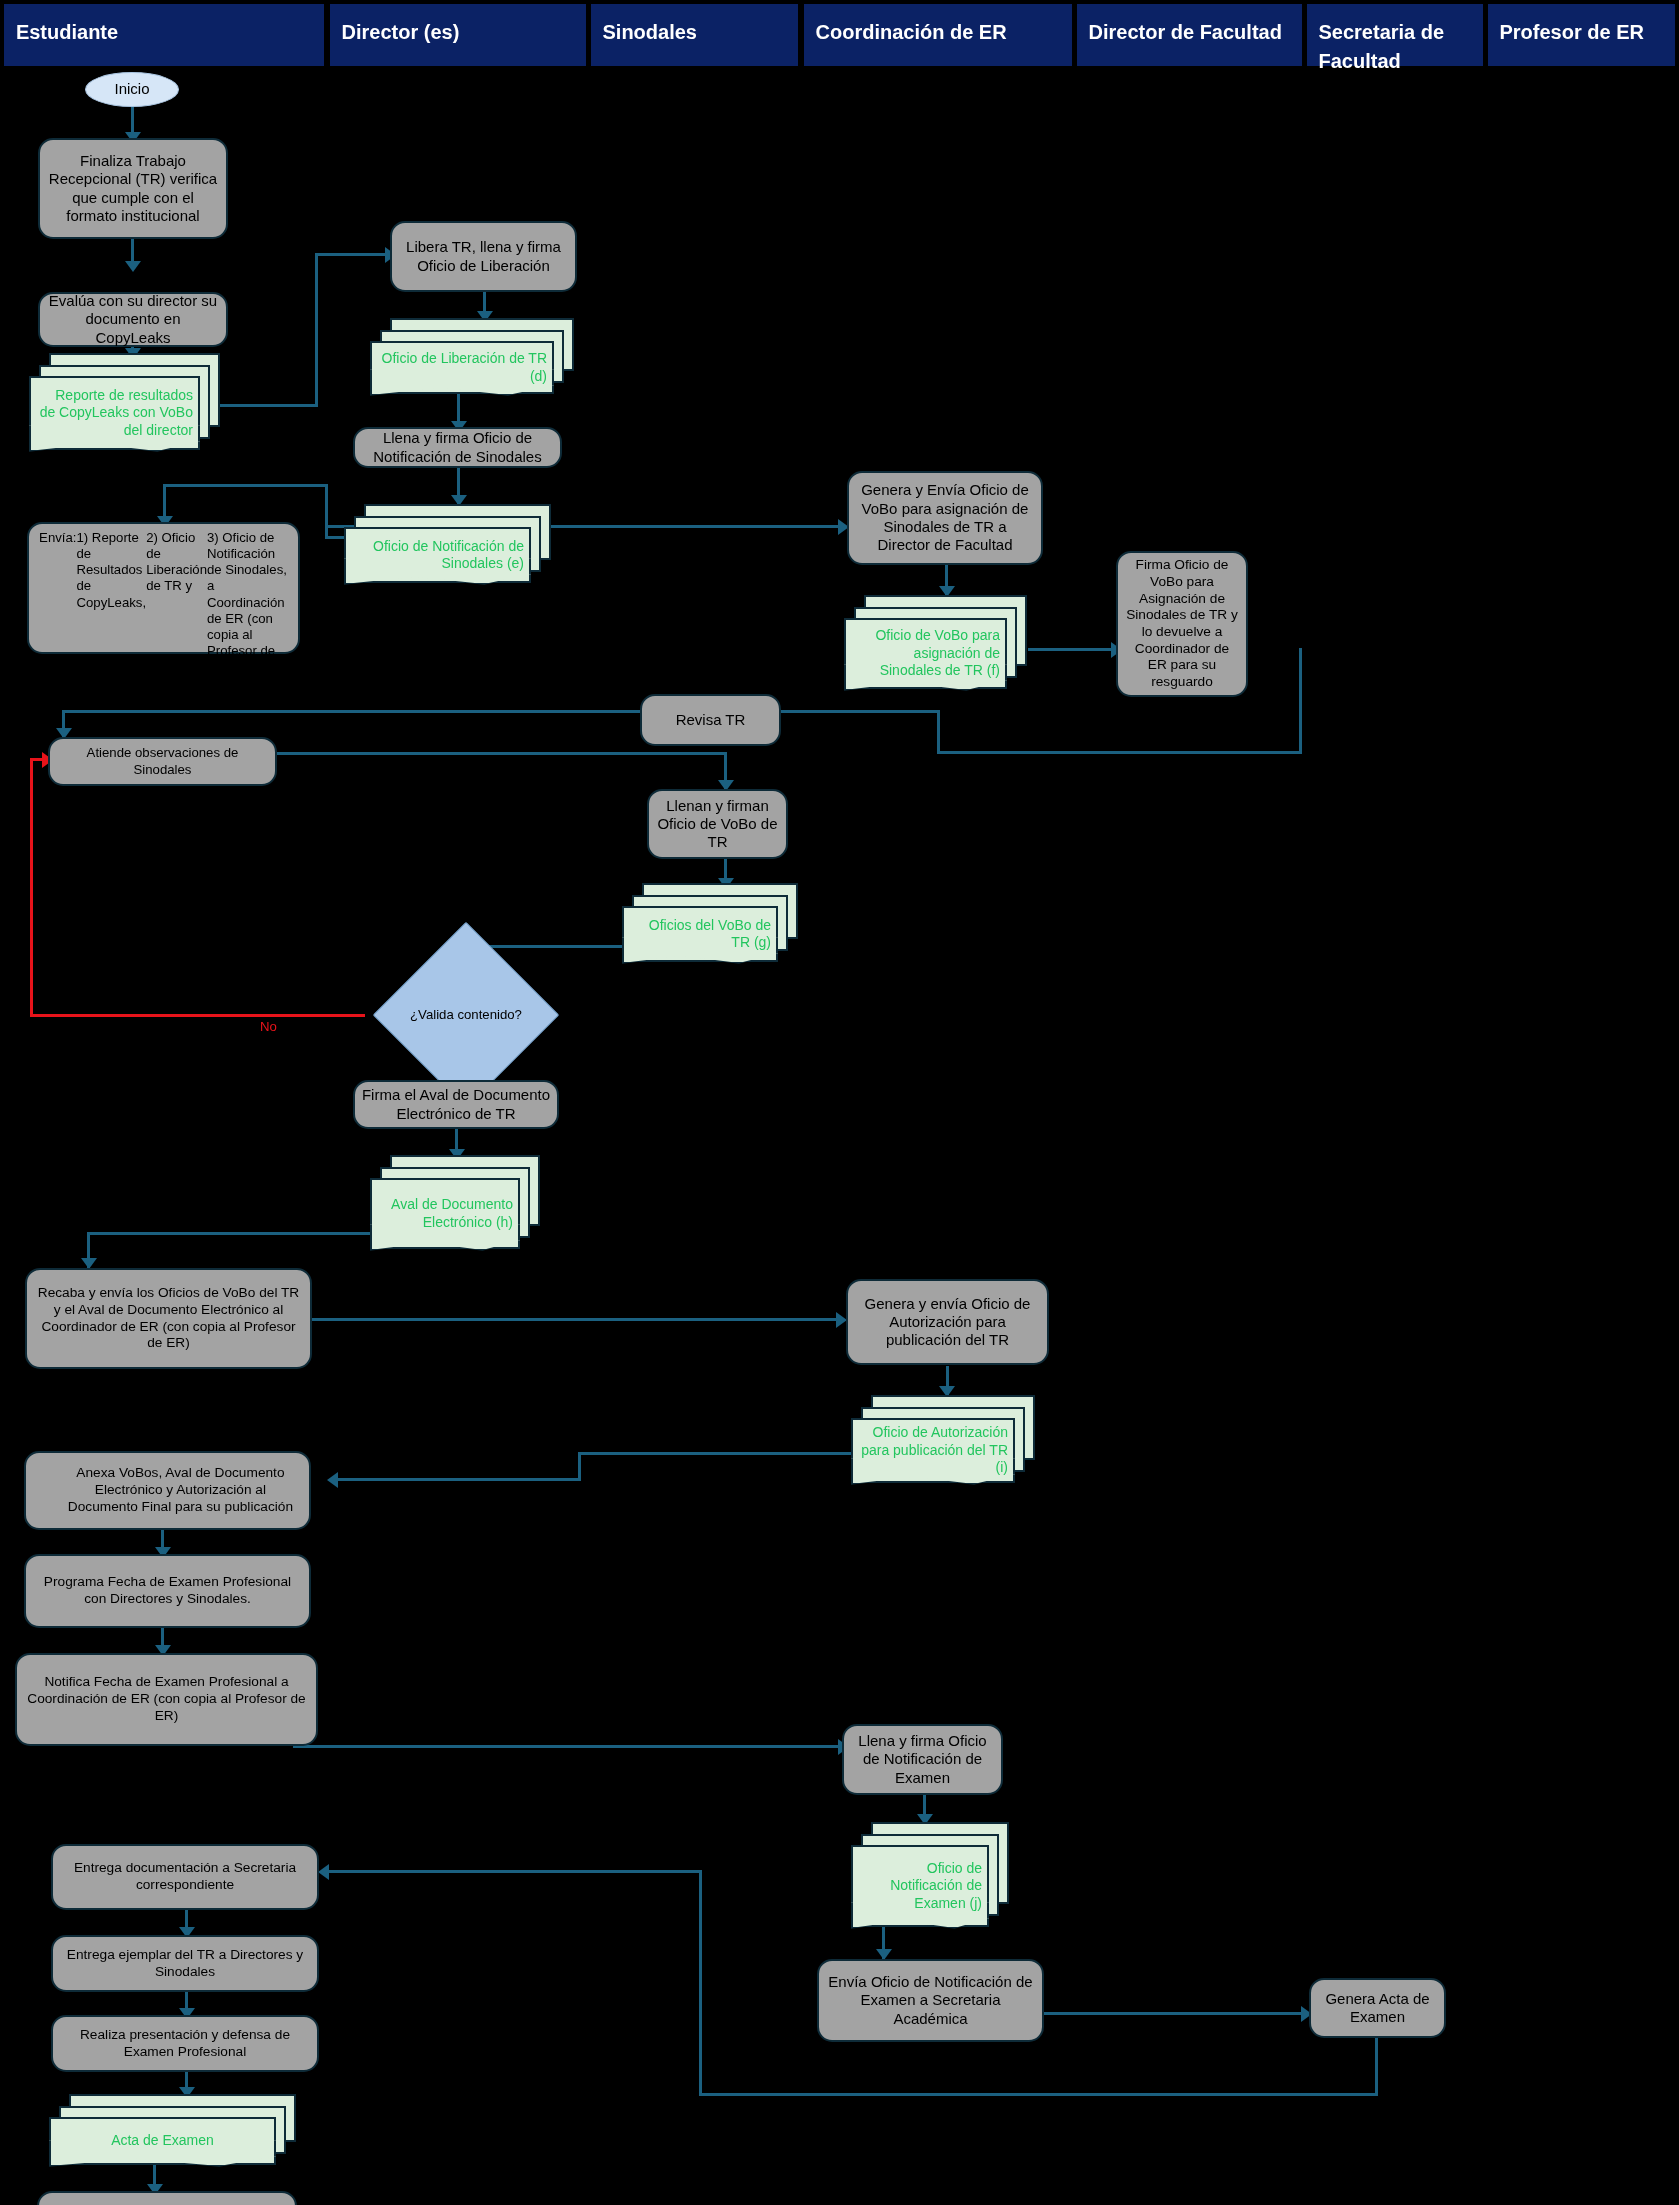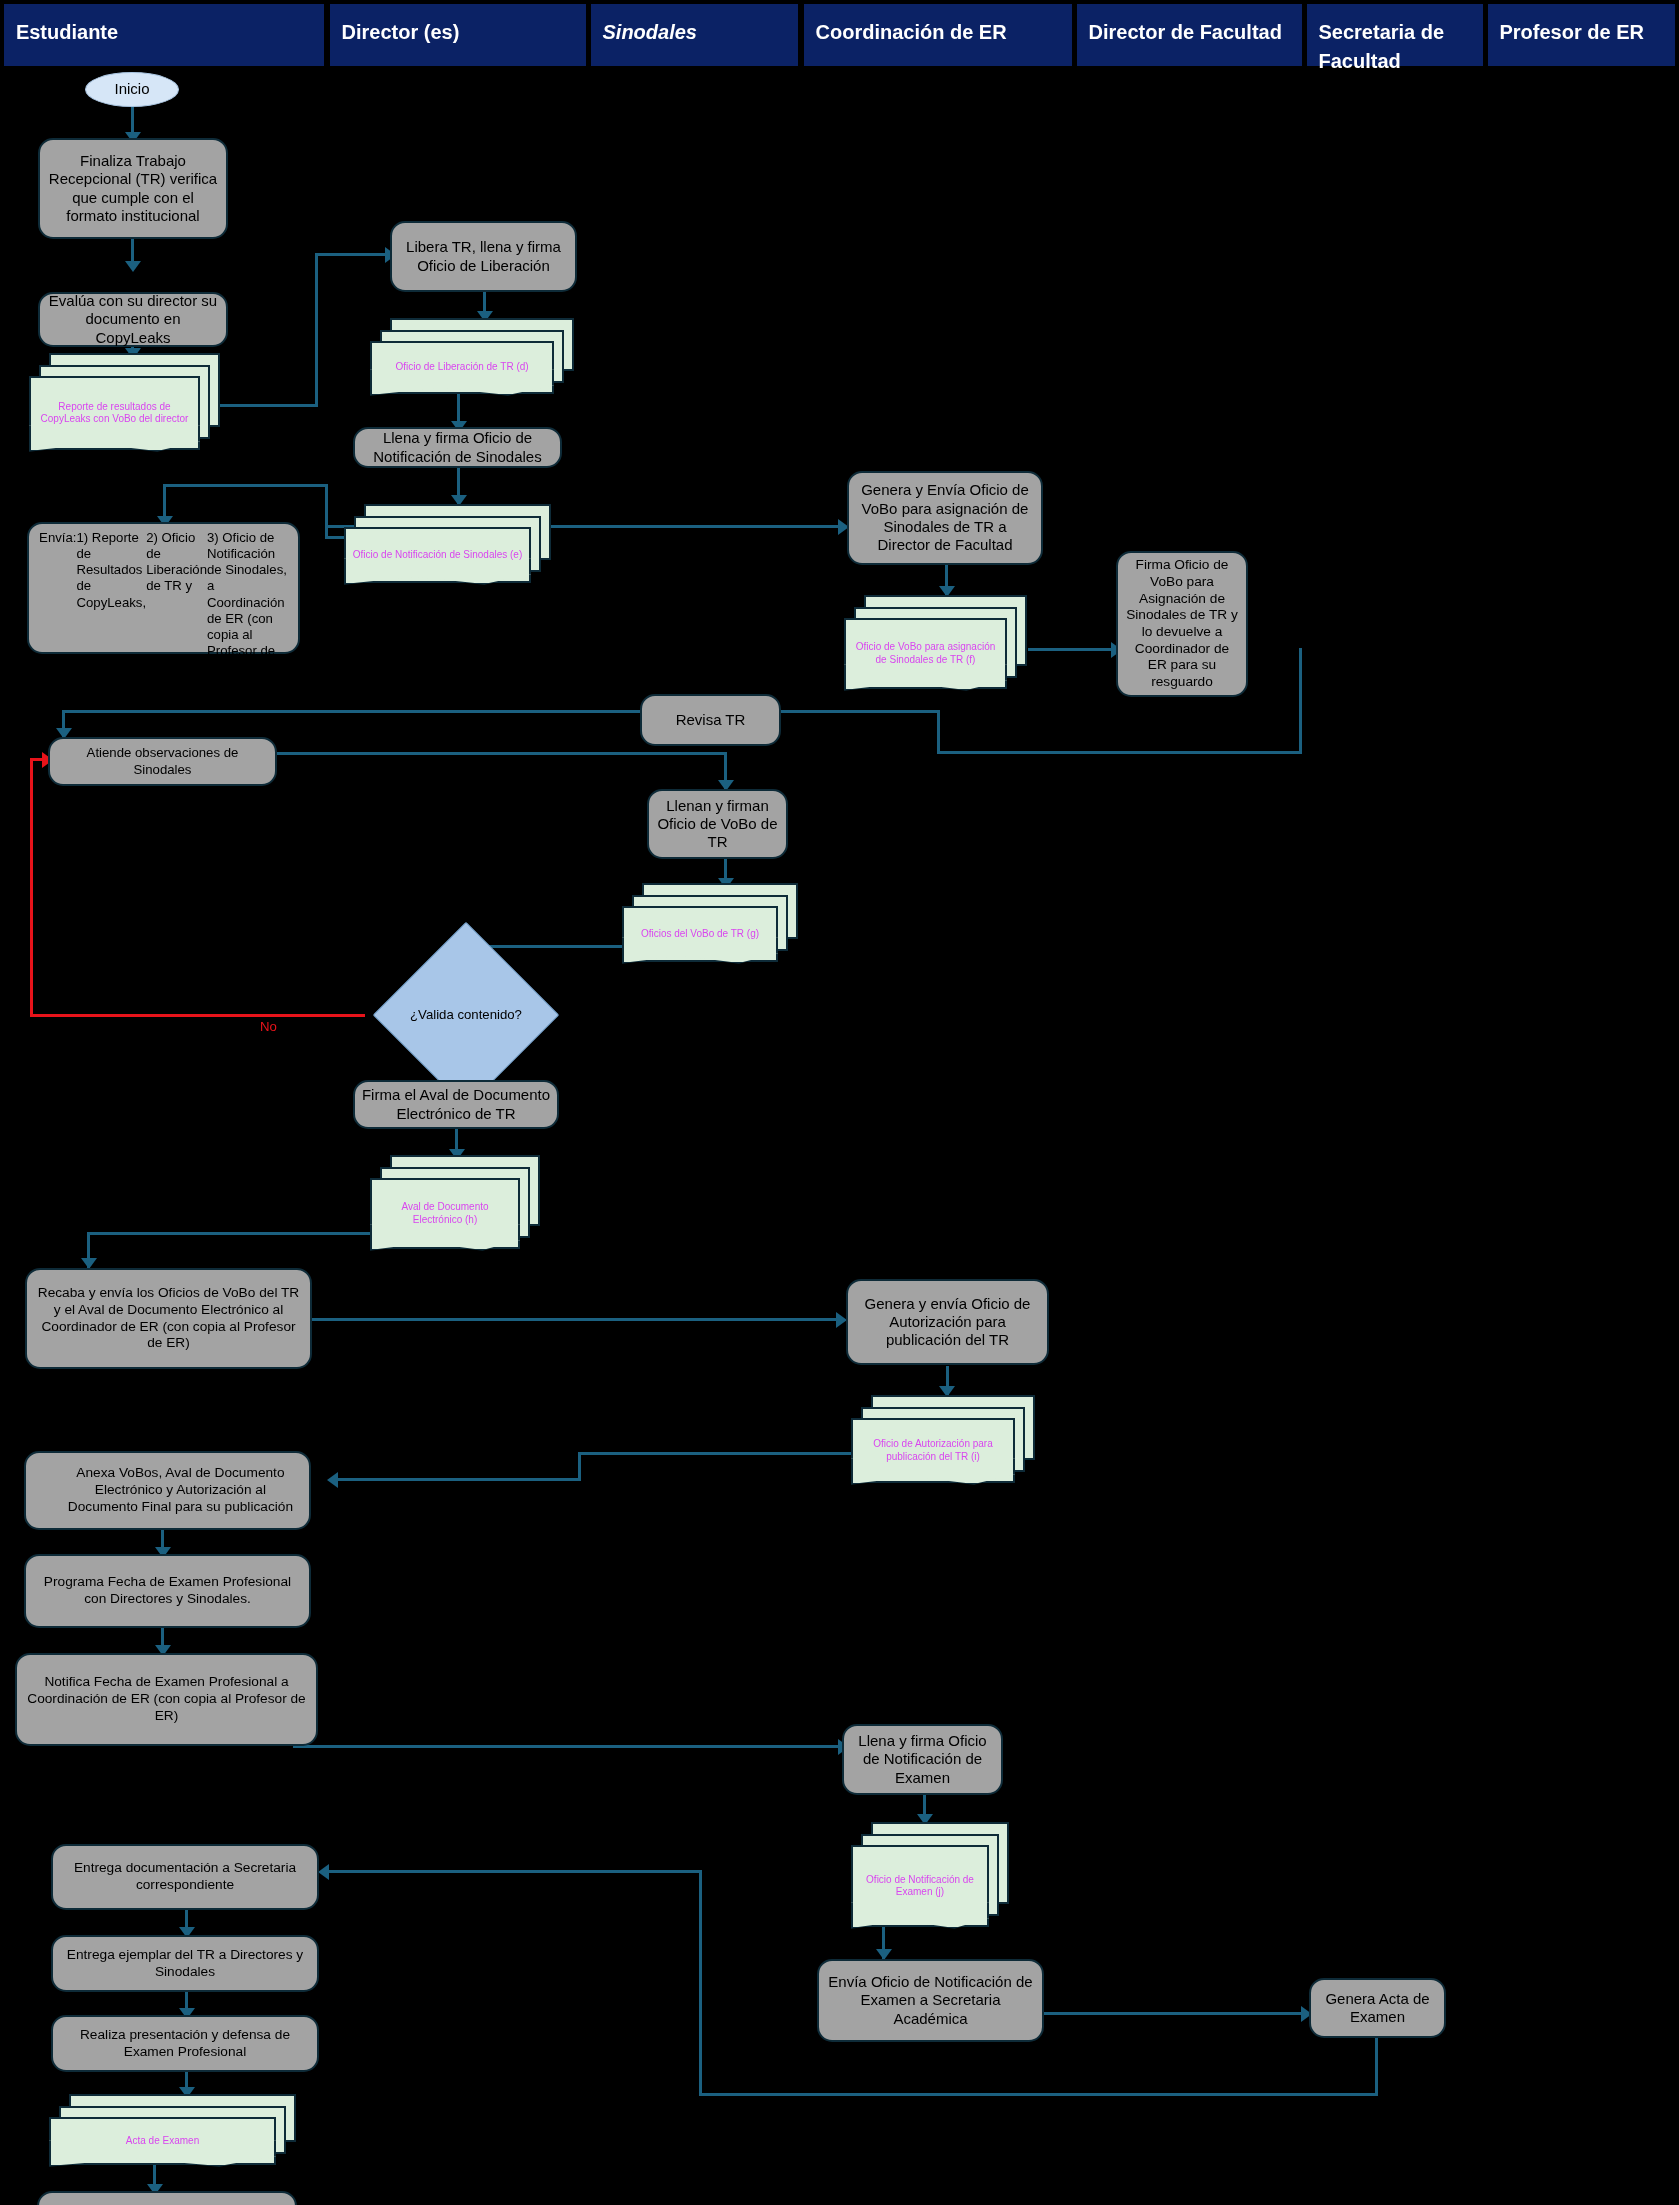--- a/index.html
+++ b/index.html
@@ -89,21 +89,21 @@
   }
   .docs .wavel{
     position:absolute;left:0;right:20px;bottom:-1.8px;height:26.5px;
     box-sizing:border-box;
     border-bottom:2.6px solid #0E2B38;
     clip-path:polygon(0 0,100% 0,100% 62%,75% 100%,38% 72%,0 100%);
   }
   .docs .lbl{
     position:absolute;left:0;right:20px;top:23px;bottom:0;
     display:flex;align-items:center;justify-content:center;
-    text-align:center;color:#d946ef;font-size:10px;line-height:1.25;
+    text-align:right;color:#22c55e;font-size:14px;line-height:1.25;
     padding:1.8px 7px;box-sizing:border-box;z-index:5;
   }
   
   .ln{position:absolute;background:#1B6080;}
   .ln.h{height:3.1px;}
   .ln.v{width:3.1px;}
   .ln.red{background:#E8131A;}
   .ln.green{background:#57B14B;}
   .arw{position:absolute;width:0;height:0;}
   .arw.down{border-left:8px solid transparent;border-right:8px solid transparent;border-top:11.5px solid #1B6080;}
@@ -119,21 +119,21 @@
 <body>
 
 <div id="canvas">
 
   <div class="lane-head" style="left:4.4px;width:320px;">
     <span>Estudiante</span>
   </div>
   <div class="lane-head" style="left:330px;width:256px;">
     <span>Director (es)</span>
   </div>
-  <div class="lane-head" style="left:591px;width:207px;font-style:italic;">
+  <div class="lane-head" style="left:591px;width:207px;">
     <span>Sinodales</span>
   </div>
   <div class="lane-head" style="left:804px;width:268px;">
     <span>Coordinación de ER</span>
   </div>
   <div class="lane-head" style="left:1077px;width:225px;">
     <span>Director de Facultad</span>
   </div>
   <div class="lane-head" style="left:1307px;width:176px;">
     <span>Secretaria de Facultad</span>

